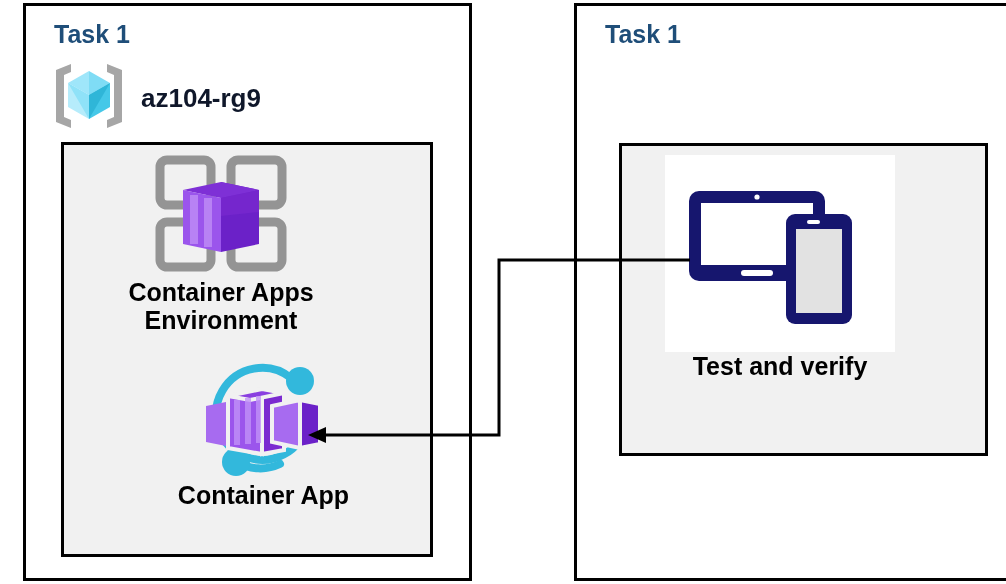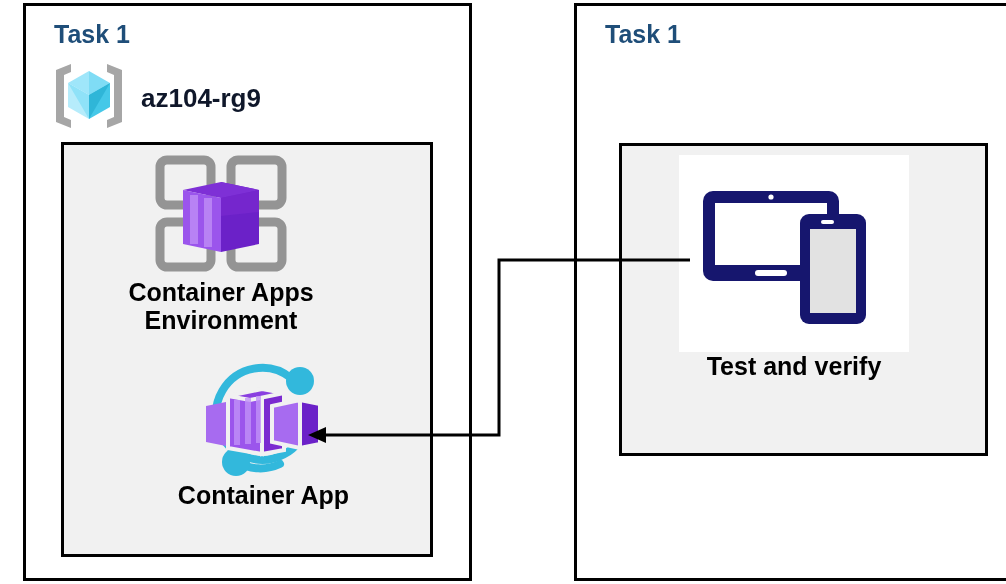--- a/index.html
+++ b/index.html
@@ -79,21 +79,21 @@
     font-size: 25px;
     font-weight: bold;
     color: #000000;
     text-align: center;
     line-height: 1.12;
     white-space: pre-line;
   }
 
   #node-cae  { left: 41px;  top: 152px; width: 320px; }
   #node-ca   { left: 41px;  top: 362px; width: 405px; }
-  #node-test { left: 613px; top: 155px; width: 322px; align-items: center; }
+  #node-test { left: 599px; top: 155px; width: 322px; align-items: center; }
 
   
   .icon-plate {
     background: #ffffff;
     display: flex;
     align-items: center;
     justify-content: center;
   }
   #test-plate { width: 230px; height: 197px; }
 

